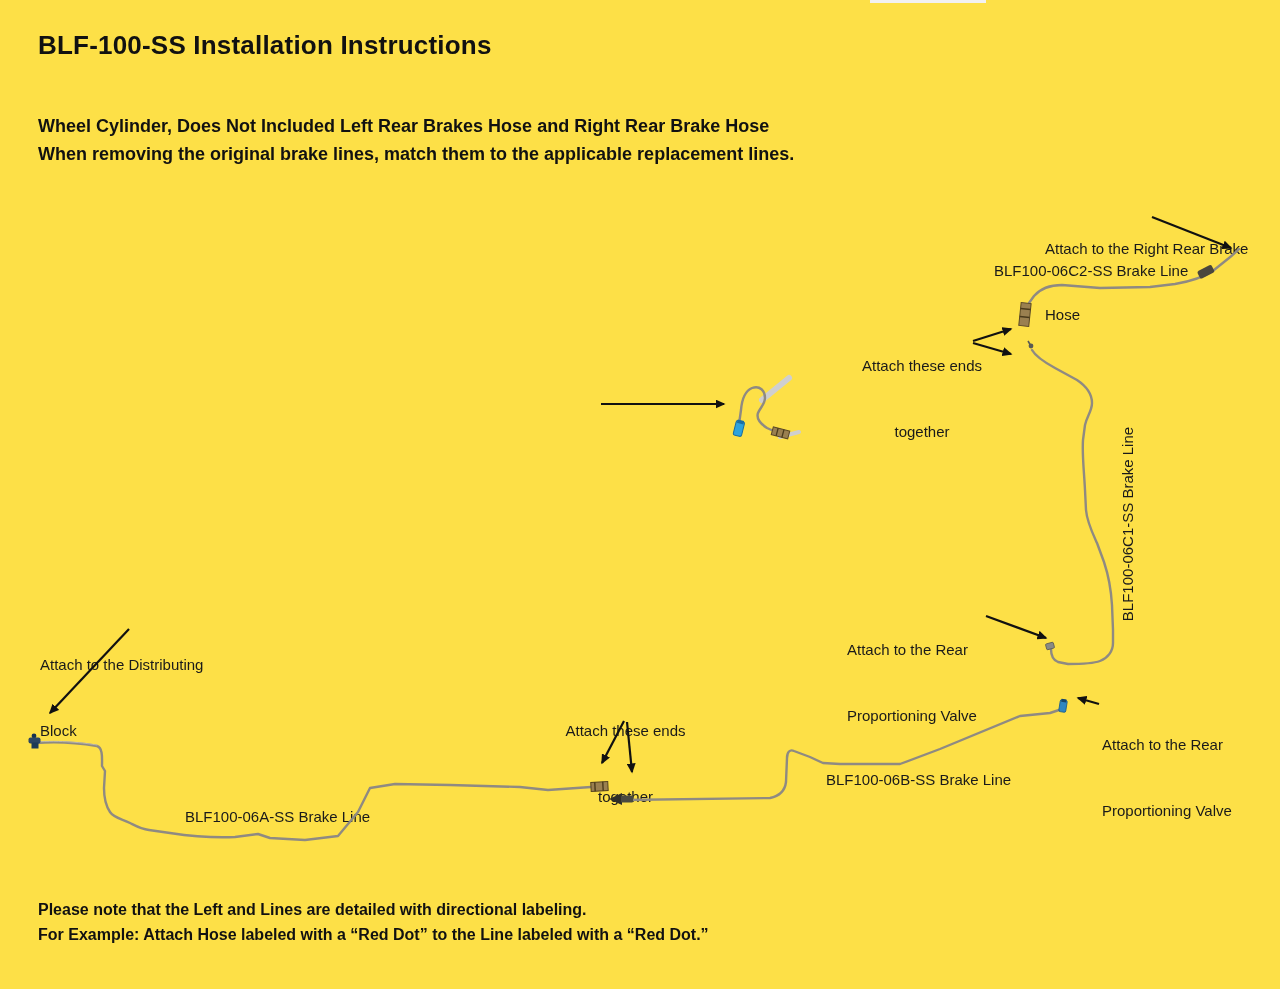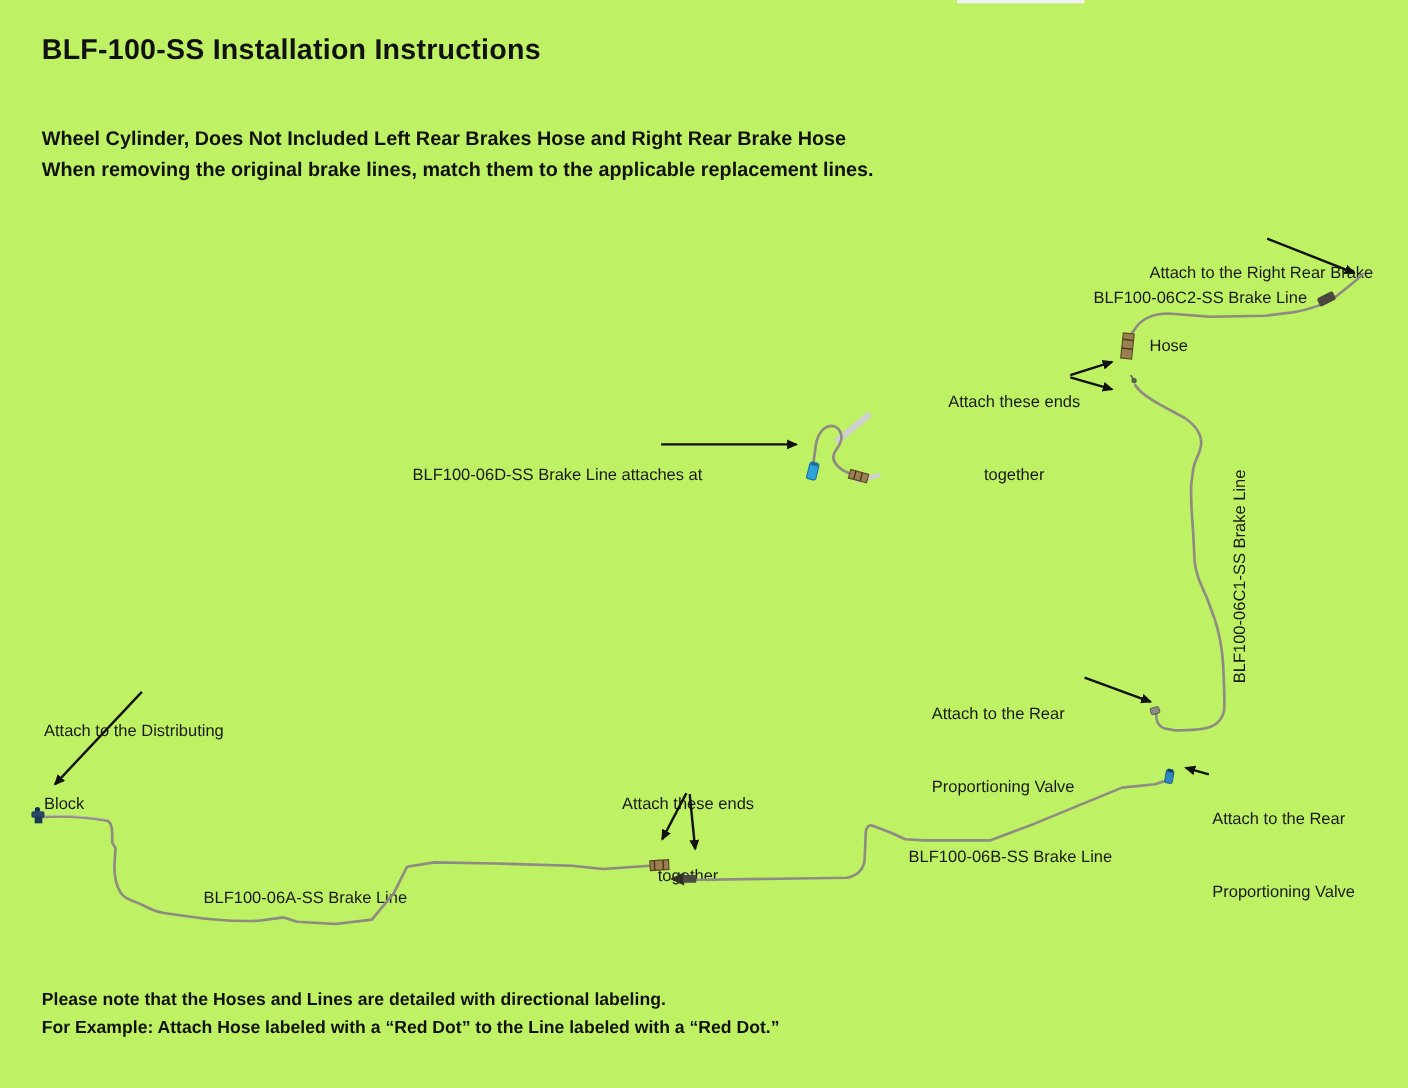--- a/index.html
+++ b/index.html
@@ -1,19 +1,19 @@
 <!DOCTYPE html>
 <html><head>
 <meta charset="utf-8">
 <style>
   html,body{margin:0;padding:0;background:#ffffff;}
   #page{
     position:relative;
     width:1280px;height:989px;
-    background:#bef264;
+    background:#fde047;
     font-family:"Liberation Sans", sans-serif;
     color:#1a1a1a;
     overflow:hidden;
   }
   .abs{position:absolute;}
   #top-bar-fragment{
     left:870px;top:0;width:116px;height:3px;background:#f2f1f1;
   }
   #page-title{
     left:38px;top:30px;
@@ -64,21 +64,20 @@
   <div class="abs intro-line" style="top:144px;">When removing the original brake lines, match them to the applicable replacement lines.</div>
 
   <div class="abs dlabel" style="left:994px;top:260px;">BLF100-06C2-SS Brake Line</div>
 
   <div class="abs dlabel center" style="left:852px;top:311px;width:140px;">
     <div>Attach these ends</div>
     <div>together</div>
   </div>
 
   <div class="abs dlabel" style="left:375px;top:377px;">
-    <div>BLF100-06D-SS Brake Line attaches at</div>
   </div>
 
   <div id="label-c1-vertical" class="abs">BLF100-06C1-SS Brake Line</div>
 
   <div class="abs dlabel" style="left:847px;top:595px;">
     <div>Attach to the Rear</div>
     <div>Proportioning Valve</div>
   </div>
 
   <div class="abs dlabel" style="left:40px;top:610px;">
@@ -93,21 +92,21 @@
 
   <div class="abs dlabel" style="left:1102px;top:690px;">
     <div>Attach to the Rear</div>
     <div>Proportioning Valve</div>
   </div>
 
   <div class="abs dlabel" style="left:826px;top:769px;">BLF100-06B-SS Brake Line</div>
 
   <div class="abs dlabel" style="left:149px;top:806px;margin-left:36px;">BLF100-06A-SS Brake Line</div>
 
-  <div class="abs footer-line" style="top:901px;">Please note that the Hoses and Lines are detailed with directional labeling.</div>
+  <div class="abs footer-line" style="top:901px;">Please note that the Left and Lines are detailed with directional labeling.</div>
   <div class="abs footer-line" style="top:926px;">For Example: Attach Hose labeled with a “Red Dot” to the Line labeled with a “Red Dot.”</div>
 
   <svg width="1280" height="989" viewBox="0 0 1280 989">
     <defs>
       <marker id="ah" markerWidth="11" markerHeight="9" refX="8.5" refY="4.5" orient="auto" markerUnits="userSpaceOnUse">
         <path d="M0,0 L10,4.5 L0,9 z" fill="#111111"></path>
       </marker>
     </defs>
 
     <g>

